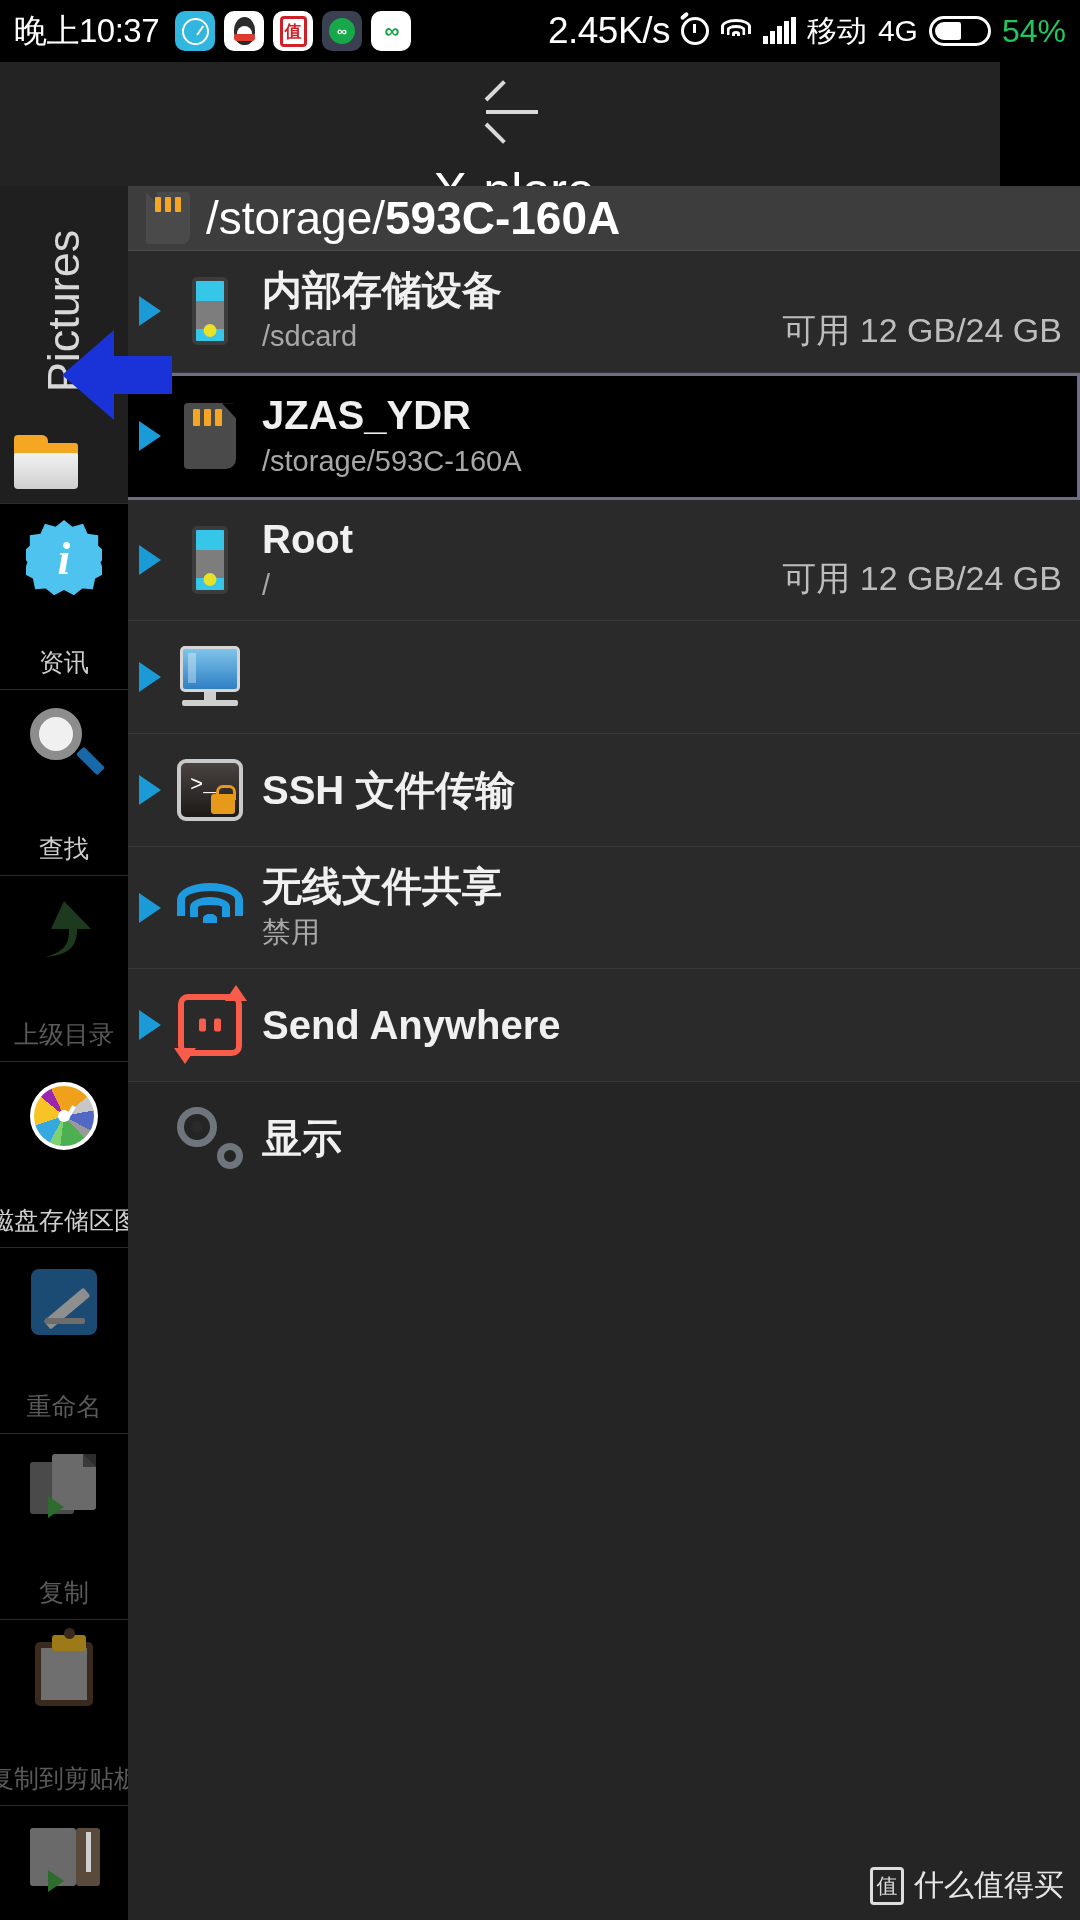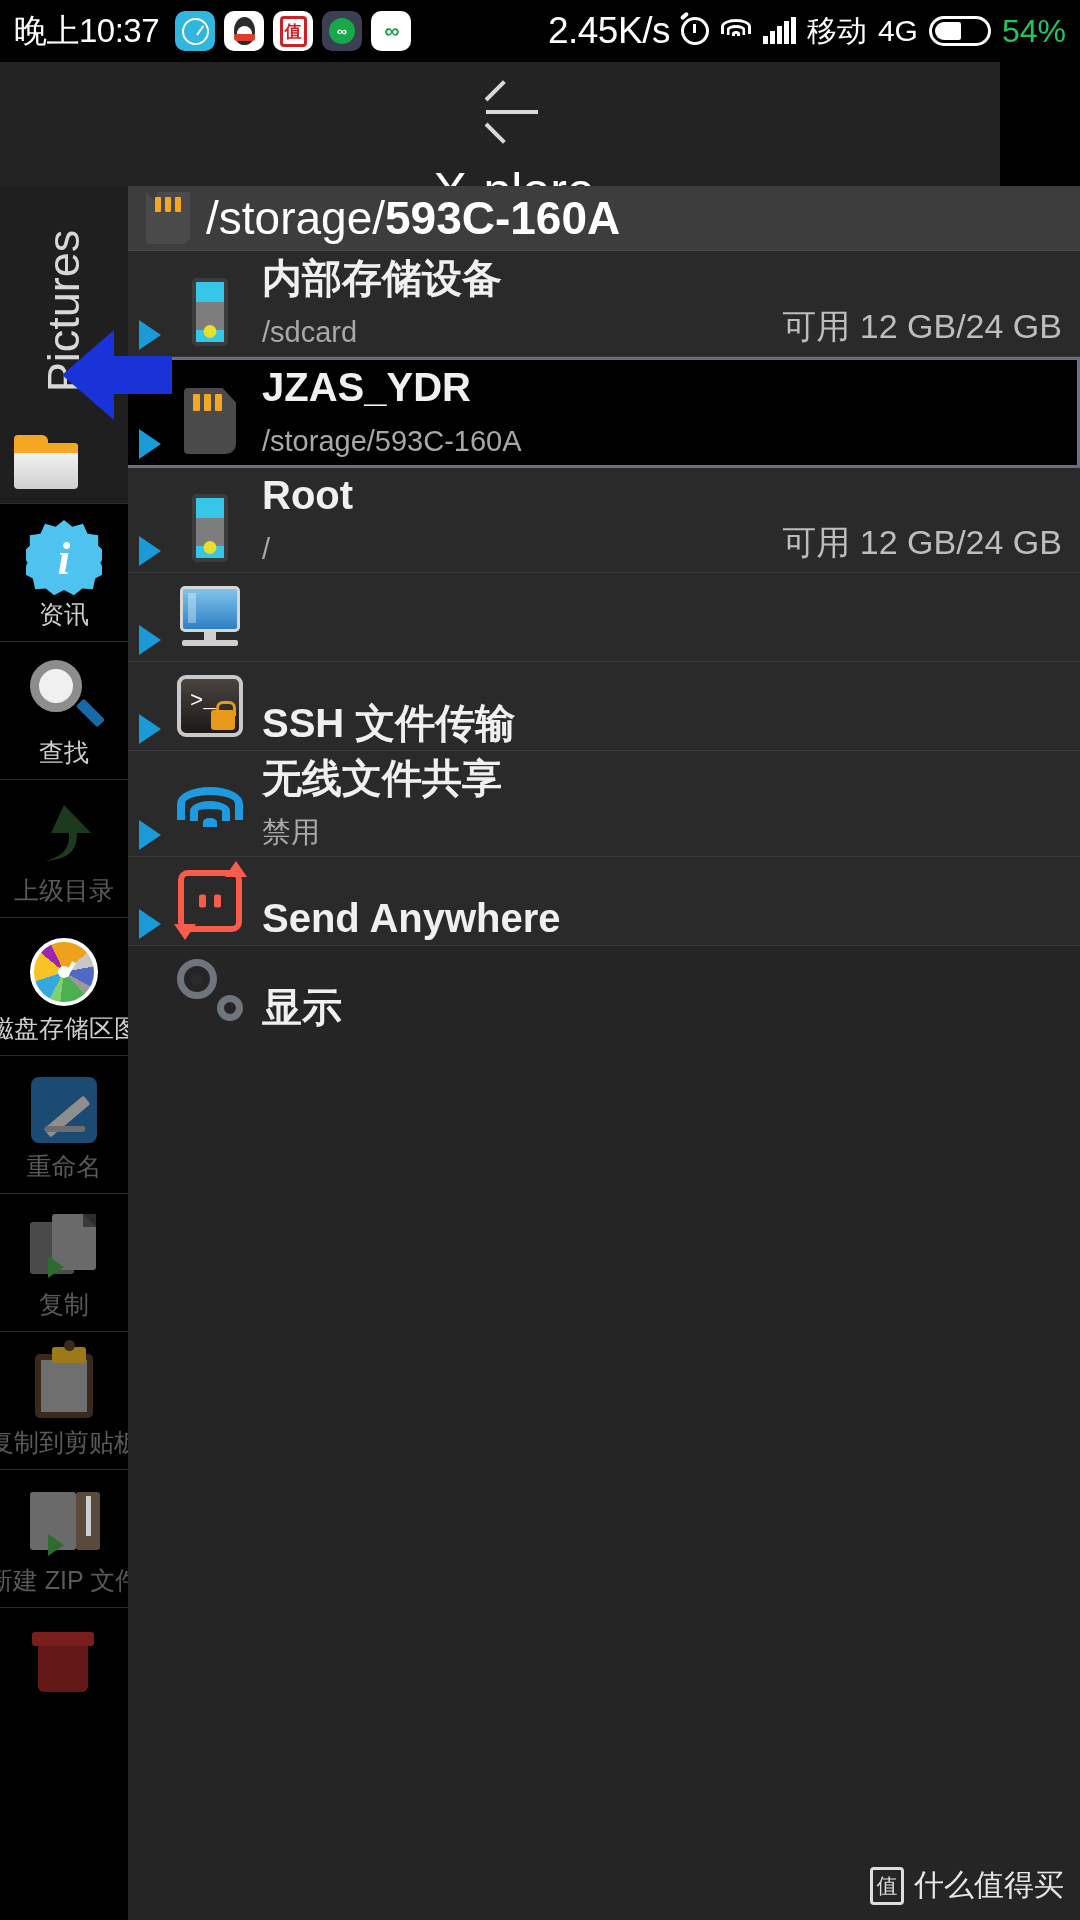--- a/index.html
+++ b/index.html
@@ -99,21 +99,21 @@
     position:absolute; left:14px; bottom:14px; width:64px; height:54px;
   }
   .sb-head .folder .tab{ position:absolute;left:0;top:0;width:34px;height:13px;background:#f5a623;border-radius:4px 6px 0 0;}
   .sb-head .folder .bk{ position:absolute;left:0;top:8px;width:64px;height:16px;background:#f5a623;border-radius:3px;}
   .sb-head .folder .fr{ position:absolute;left:0;top:18px;width:64px;height:36px;background:linear-gradient(#f2f2f2,#cfcfcf);border-radius:2px 2px 4px 4px;}
 
   .sb-item{
     height:auto; padding:16px 2px 14px; border-top:1px solid #2b2b2b;
     display:flex; flex-direction:column; align-items:center; gap:6px;
   }
-  .sb-item .lab{ font-size:25px; color:#cfcfcf; white-space:nowrap; line-height:1; }
+  .sb-item .lab{ font-size:25px; color:#cfcfcf; white-space:nowrap; line-height:1;margin-top:48px; }
   .sb-item.dim .lab{ color:#5a5a5a; }
   .sb-ico{ width:76px;height:76px; position:relative; display:flex;align-items:center;justify-content:center;}
 
   .ic-info .star{ position:absolute; inset:0; background:#4ec3f0;
     clip-path: polygon(50% 0%,61% 9%,75% 5%,81% 18%,95% 20%,95% 34%,106% 44%,98% 56%,104% 70%,91% 77%,88% 91%,74% 90%,63% 99%,50% 92%,37% 99%,26% 90%,12% 91%,9% 77%,-4% 70%,2% 56%,-6% 44%,5% 34%,5% 20%,19% 18%,25% 5%,39% 9%); }
   .ic-info span{ position:relative; color:#fff; font-size:46px; font-style:italic; font-family:"Liberation Serif",serif; font-weight:bold;}
 
   .ic-search .lens{ width:52px;height:52px;border-radius:50%;background:#f0f0f0;border:9px solid #8d8d8d; position:absolute; left:4px; top:2px;}
   .ic-search .hnd{ position:absolute; right:6px; bottom:6px; width:11px;height:30px; background:#1769aa; transform:rotate(-45deg); border-radius:2px;}
 
@@ -158,35 +158,35 @@
   }
   .sdcard-ic{ width:44px;height:52px;background:#4a4a4a;border-radius:3px 3px 8px 3px; position:relative; flex:0 0 auto;}
   .sdcard-ic:before{content:"";position:absolute;left:0;top:0;width:11px;height:12px;background:#3d3d3d;clip-path:polygon(0 0,100% 0,100% 100%);}
   .sdcard-ic .pins{ position:absolute; left:9px; top:5px; display:flex; gap:4px;}
   .sdcard-ic .pins i{ width:6px;height:15px;background:#f5a623;display:block;border-radius:1px;}
   #pathtext{ font-size:46px; color:#fff; margin-left:16px; white-space:nowrap; }
   #pathtext b{ font-weight:bold; }
   #pathtext .pfx{ font-weight:400; }
 
   .row{
-    position:relative; min-height:78px; display:flex; align-items:flex-end;
-    border-bottom:1px solid #383838; background:#2a2a2a; padding:6px 0;
+    position:relative; min-height:78px; display:flex; align-items:center;
+    border-bottom:1px solid #383838; background:#2a2a2a; padding:18px 0;
   }
   .row.sel{
     background:#000; border:3px solid #6d6d87; border-left:none;
     margin-left:0; z-index:2;
   }
   .row .tri{
     width:44px; flex:0 0 auto; display:flex; align-items:center; justify-content:center;
   }
   .row .tri i{ width:0;height:0;border-top:15px solid transparent;border-bottom:15px solid transparent;border-left:22px solid #1a9bd7; display:block;}
   .row .ico{ width:76px; height:76px; flex:0 0 auto; display:flex; align-items:center; justify-content:center; position:relative;}
   .row .txt{ flex:1 1 auto; min-width:0; padding-left:14px; }
   .row .nm{ font-size:40px; color:#f0f0f0; font-weight:bold; line-height:1.05; white-space:nowrap; }
-  .row .sub{ font-size:29px; color:#a8a8a8; line-height:1.2; margin-top:16px; white-space:nowrap; }
+  .row .sub{ font-size:29px; color:#a8a8a8; line-height:1.2; margin-top:8px; white-space:nowrap; }
   .row .free{ font-size:34px; color:#bdbdbd; padding-right:18px; align-self:flex-end; white-space:nowrap; }
 
   
   .ic-phone{ width:36px;height:68px;background:#7d7d7d;border:4px solid #3c3c3c;border-radius:5px;position:relative;overflow:hidden;}
   .ic-phone:before{content:"";position:absolute;left:0;top:0;width:100%;height:20px;background:#36c6e8;}
   .ic-phone .dot{position:absolute;left:50%;transform:translateX(-50%);bottom:4px;width:13px;height:13px;border-radius:50%;background:#e8e029;}
   .ic-phone .band{ position:absolute;left:0;bottom:0;width:100%;height:12px;background:#36c6e8;}
 
   .ic-sd2{ width:52px;height:66px;background:#4a4a4a;border-radius:4px 4px 10px 4px;position:relative;}
   .ic-sd2:before{content:"";position:absolute;right:0;top:0;width:14px;height:15px;background:#000;clip-path:polygon(100% 0,100% 100%,0 0);}

